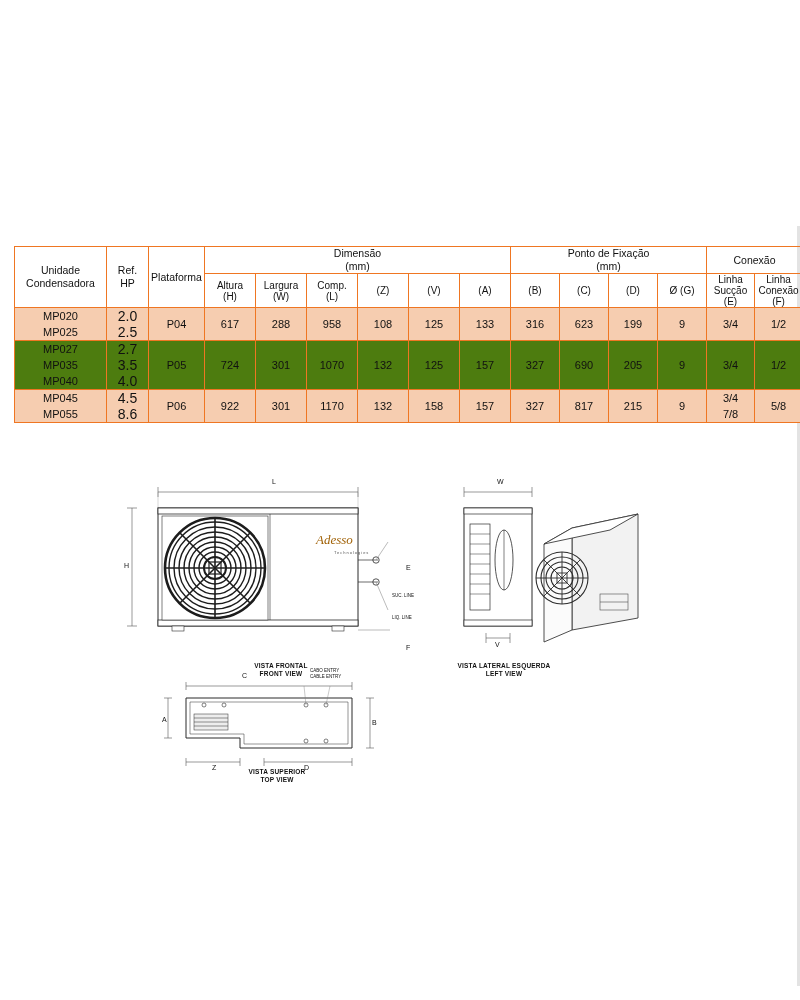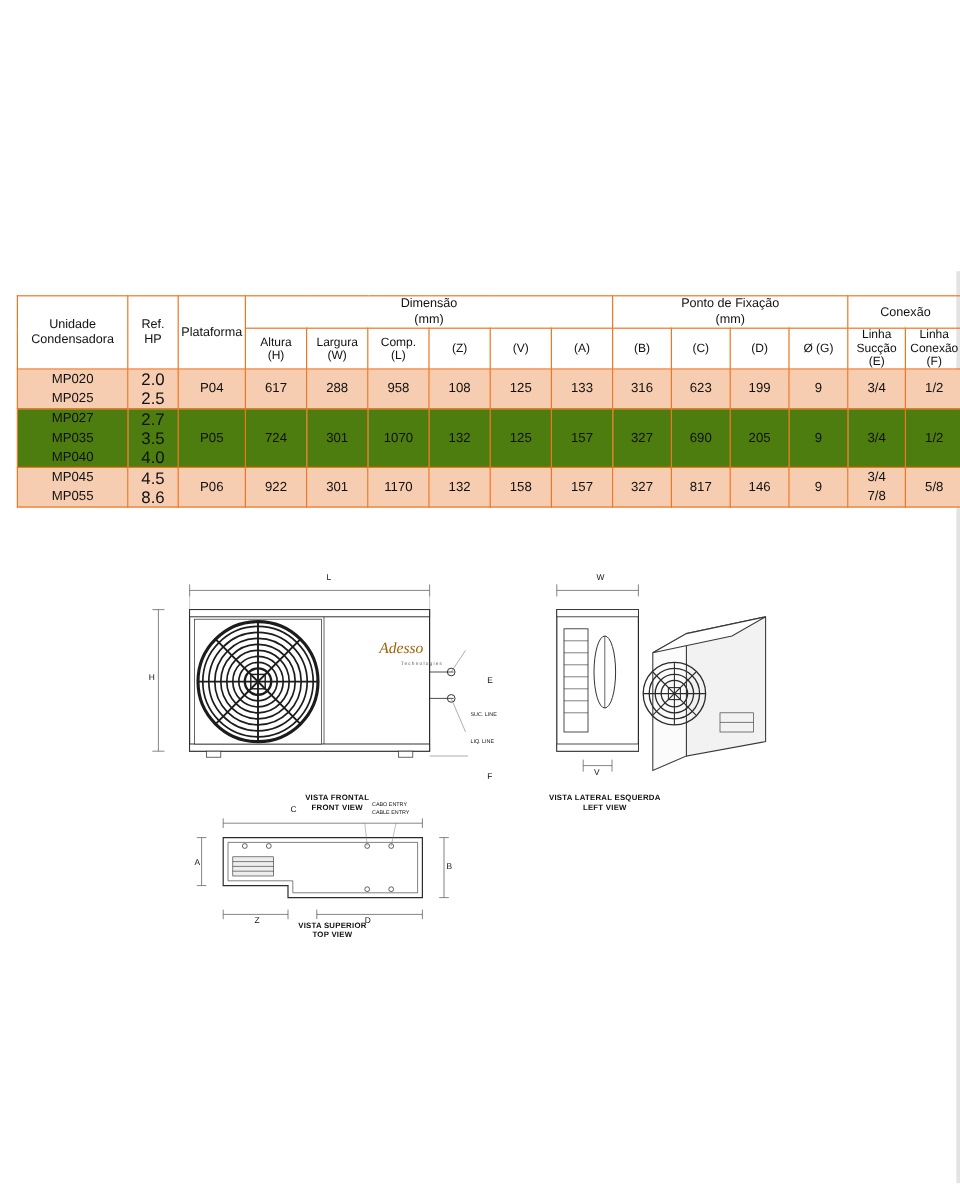--- a/index.html
+++ b/index.html
@@ -290,21 +290,21 @@
           </td>
           <td class="row-plat">P06</td>
           <td class="val">922</td>
           <td class="val">301</td>
           <td class="val">1170</td>
           <td class="val">132</td>
           <td class="val">158</td>
           <td class="val">157</td>
           <td class="val">327</td>
           <td class="val">817</td>
-          <td class="val">146</td>
+          <td class="val">215</td>
           <td class="val">9</td>
           <td class="val stack">
             <span>3/4</span>
             <span>7/8</span>
           </td>
           <td class="val">5/8</td>
         </tr>
       </tbody>
     </table>
   </div>

